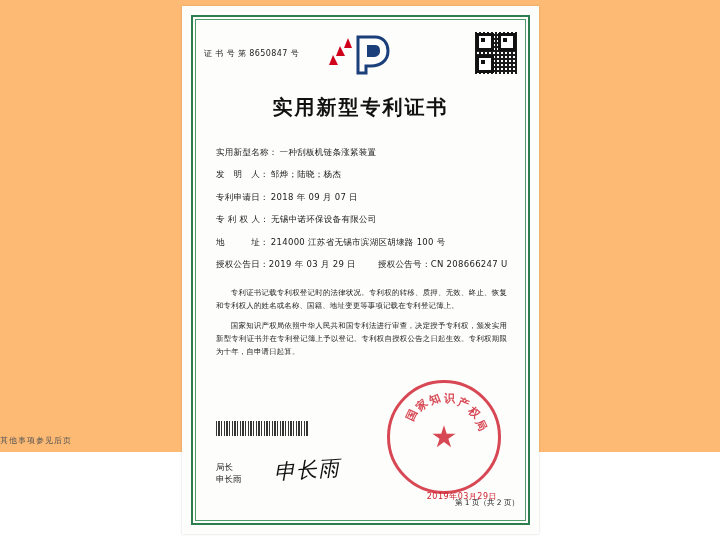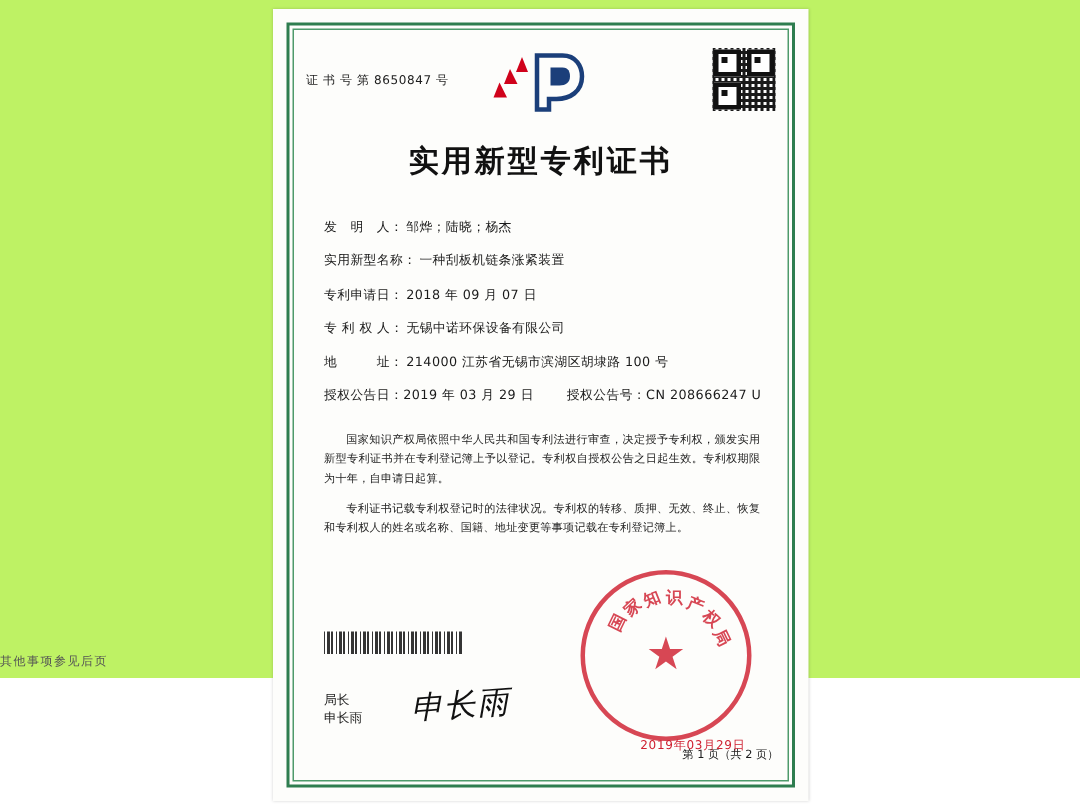--- a/index.html
+++ b/index.html
@@ -10,21 +10,21 @@
   body {
     width: 720px;
     height: 540px;
     overflow: hidden;
     font-family: "DejaVu Sans", sans-serif;
   }
   .page {
     position: relative;
     width: 720px;
     height: 452px;
-    background: #bef264;
+    background: #fdba74;
   }
   
   .certificate {
     position: absolute;
     left: 182px;
     top: 6px;
     width: 357px;
     height: 528px;
     background: #fdfdfb;
     box-shadow: 0 0 2px rgba(0,0,0,0.18);
@@ -293,26 +293,26 @@
           <div class="qsq bl">
               <i></i>
             </div>
         </div>
       </div>
 
       <div class="title">实用新型专利证书</div>
 
       <div class="fields">
         <div class="field-row">
+          <span class="field-label">实用新型名称：</span>
+          <span class="field-value">一种刮板机链条涨紧装置</span>
+        </div>
+        <div class="field-row">
           <span class="field-label">发　明　人：</span>
           <span class="field-value">邹烨；陆晓；杨杰</span>
-        </div>
-        <div class="field-row">
-          <span class="field-label">实用新型名称：</span>
-          <span class="field-value">一种刮板机链条涨紧装置</span>
         </div>
         <div class="field-row">
           <span class="field-label">专利申请日：</span>
           <span class="field-value">2018 年 09 月 07 日</span>
         </div>
         <div class="field-row">
           <span class="field-label">专 利 权 人：</span>
           <span class="field-value">无锡中诺环保设备有限公司</span>
         </div>
         <div class="field-row">
@@ -321,22 +321,22 @@
         </div>
         <div class="field-row two-col">
           <span class="field-label">授权公告日：</span>
           <span class="field-label">2019 年 03 月 29 日</span>
           <span class="field-label second">授权公告号：</span>
           <span class="field-label">CN 208666247 U</span>
         </div>
       </div>
 
       <div class="paragraphs">
+        <p class="para">专利证书记载专利权登记时的法律状况。专利权的转移、质押、无效、终止、恢复和专利权人的姓名或名称、国籍、地址变更等事项记载在专利登记簿上。</p>
         <p class="para">国家知识产权局依照中华人民共和国专利法进行审查，决定授予专利权，颁发实用新型专利证书并在专利登记簿上予以登记。专利权自授权公告之日起生效。专利权期限为十年，自申请日起算。</p>
-        <p class="para">专利证书记载专利权登记时的法律状况。专利权的转移、质押、无效、终止、恢复和专利权人的姓名或名称、国籍、地址变更等事项记载在专利登记簿上。</p>
       </div>
 
       <div class="barcode"></div>
 
       <div class="sig-block">
         <div>局长</div>
         <div>申长雨</div>
       </div>
       <div class="sig-script">申长雨</div>
 

